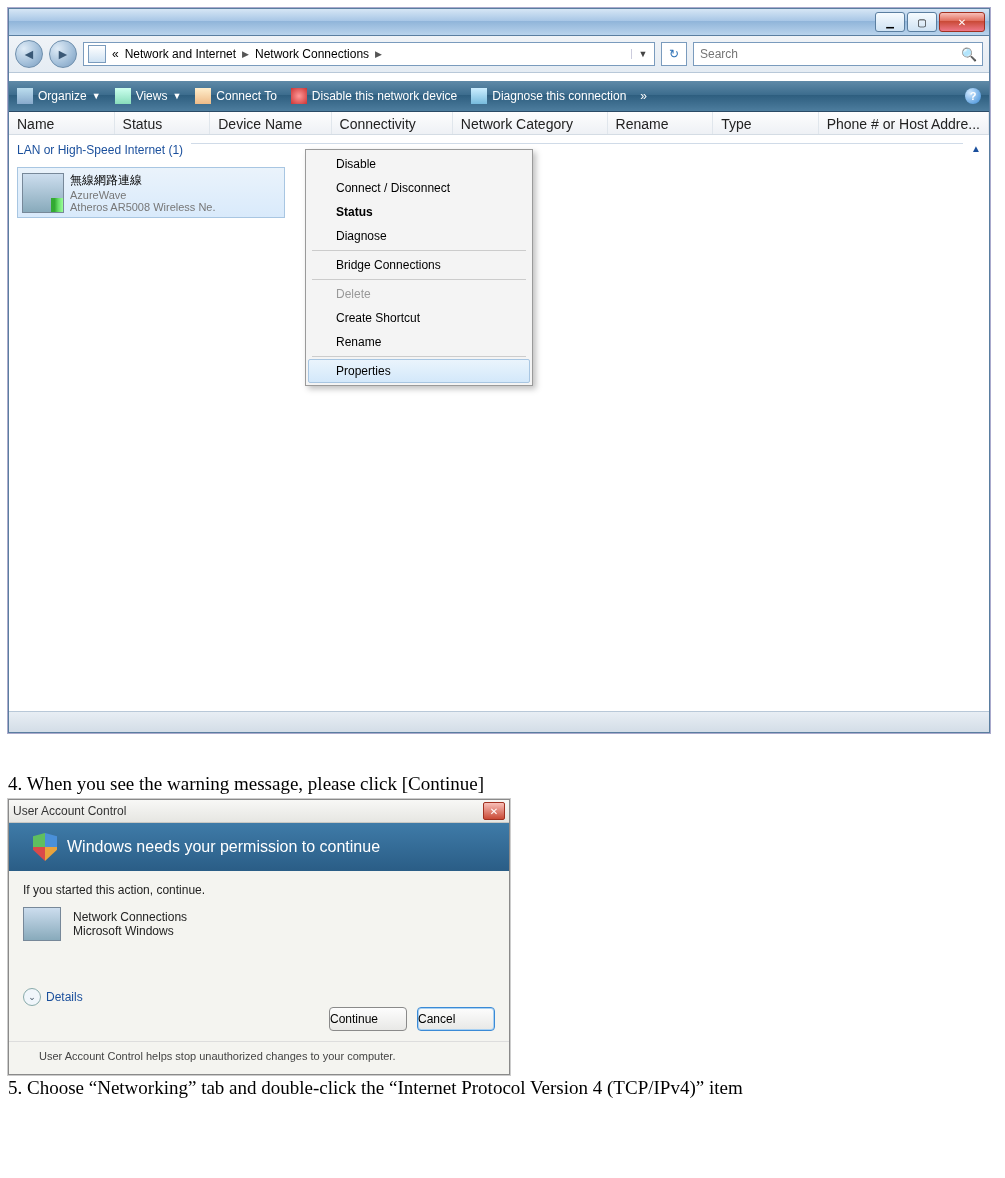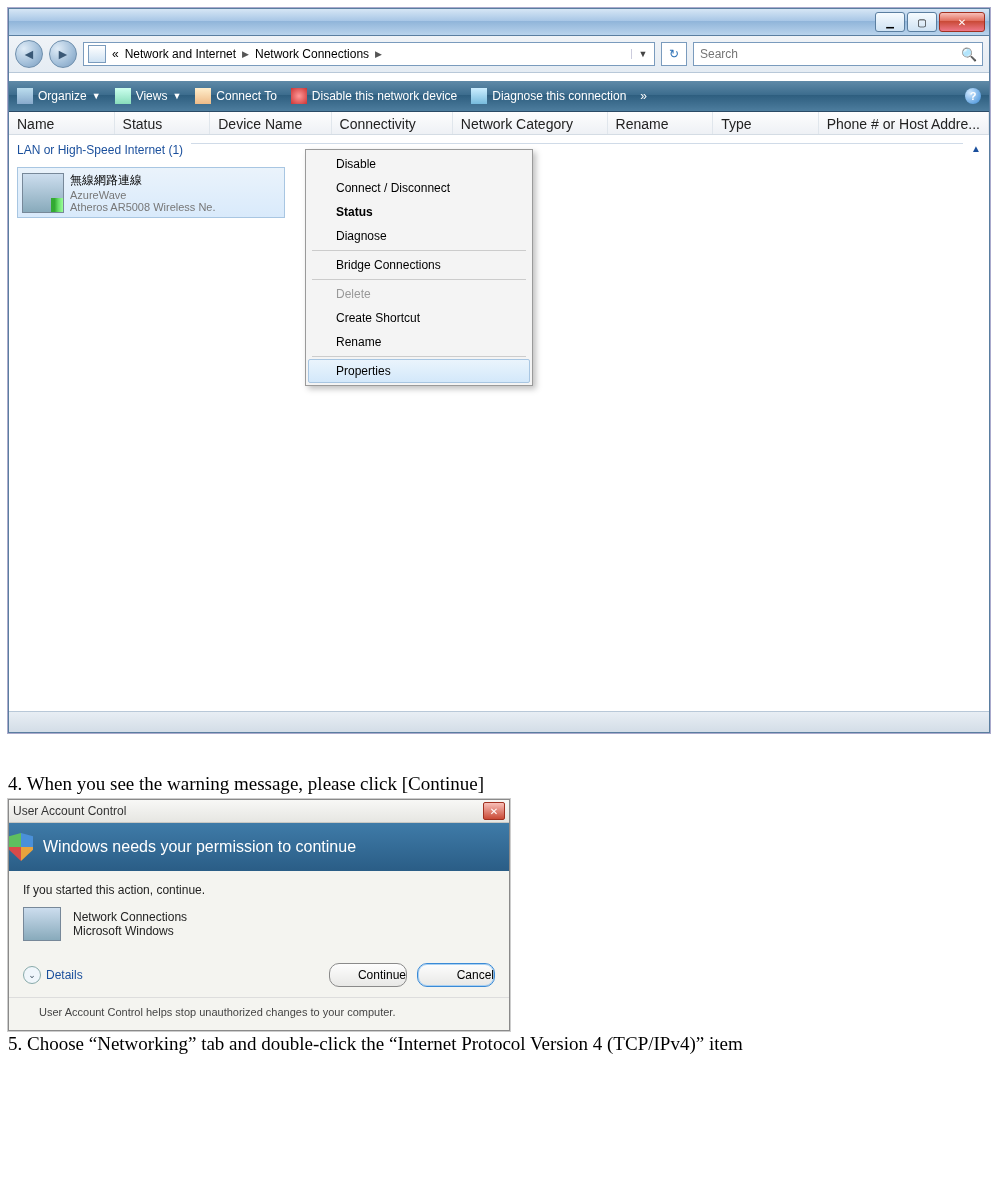--- a/index.html
+++ b/index.html
@@ -284,21 +284,21 @@
     color: #fff;
     border-radius: 2px;
     display: flex;
     align-items: center;
     justify-content: center;
     font-size: 10px;
   }
   .uac .banner {
     background: linear-gradient(#3f7ba8, #2a5d86);
     color: #fff;
-    padding: 10px 0;
+    padding: 10px 24px;
     display: flex;
     align-items: center;
     gap: 10px;
     font-size: 16px;
   }
   .uac .banner .shield {
     width: 24px;
     height: 28px;
     background: conic-gradient(#4a90d9 0 25%, #e8a33d 0 50%, #d94a4a 0 75%, #5fbf5f 0);
     clip-path: polygon(50% 0, 100% 12%, 100% 60%, 50% 100%, 0 60%, 0 12%);
@@ -339,25 +339,26 @@
     justify-content: center;
     font-size: 9px;
     color: #456;
     background: #f0f6fb;
   }
   .uac .btn {
     min-width: 76px;
     height: 22px;
     border: 1px solid #8a8a8a;
     background: linear-gradient(#fdfdfd, #e8e8e6);
-    border-radius: 10px;
-    font-size: 12px;
-    display: flex;
-    align-items: center;
-    justify-content: flex-end;
+    border-radius: 4px;
+    font-size: 12px;
+    display: flex;
+    align-items: center;
+    justify-content: flex-start;
+    margin-top: 44px;
   }
   .uac .btn.primary {
     border: 1px solid #3a8ad6;
     box-shadow: 0 0 0 1px #a8d0f2 inset;
   }
   .uac .btnrow .spacer { flex: 1; }
   .uac .foot {
     padding: 8px 14px 12px 30px;
     font-size: 11px;
     color: #444;

